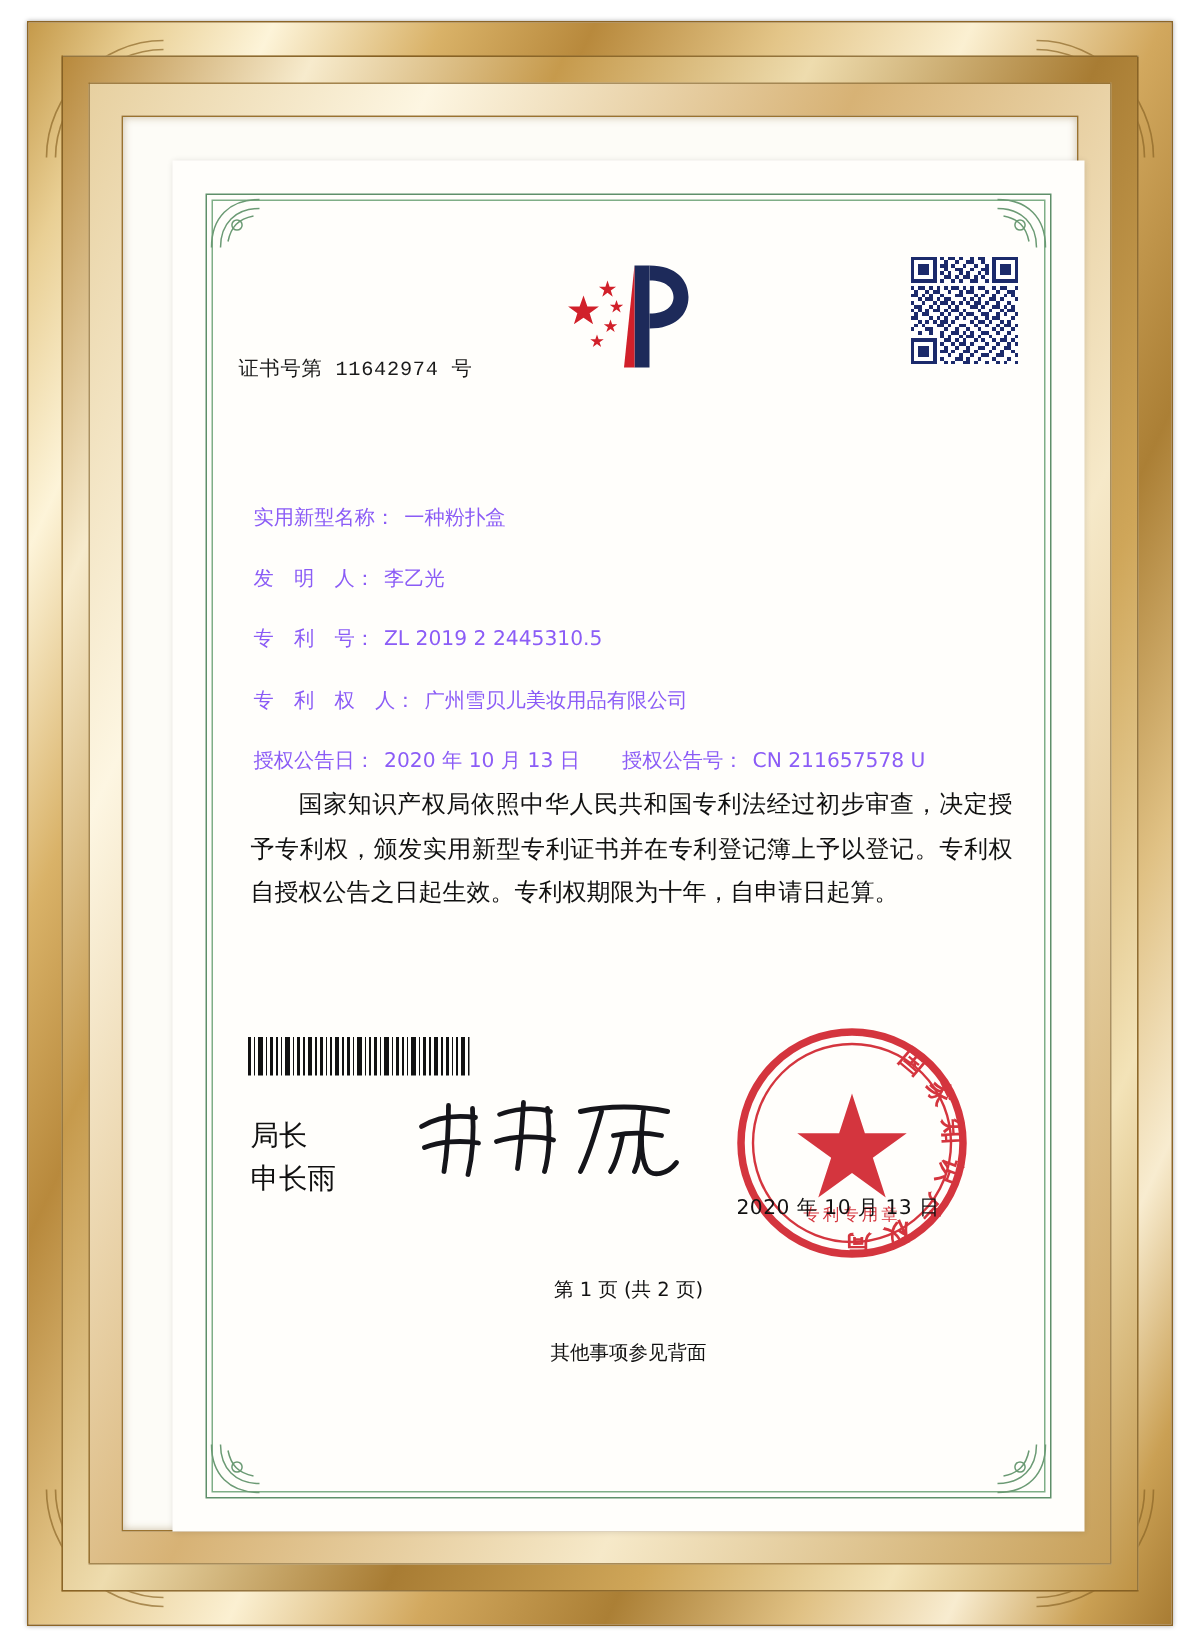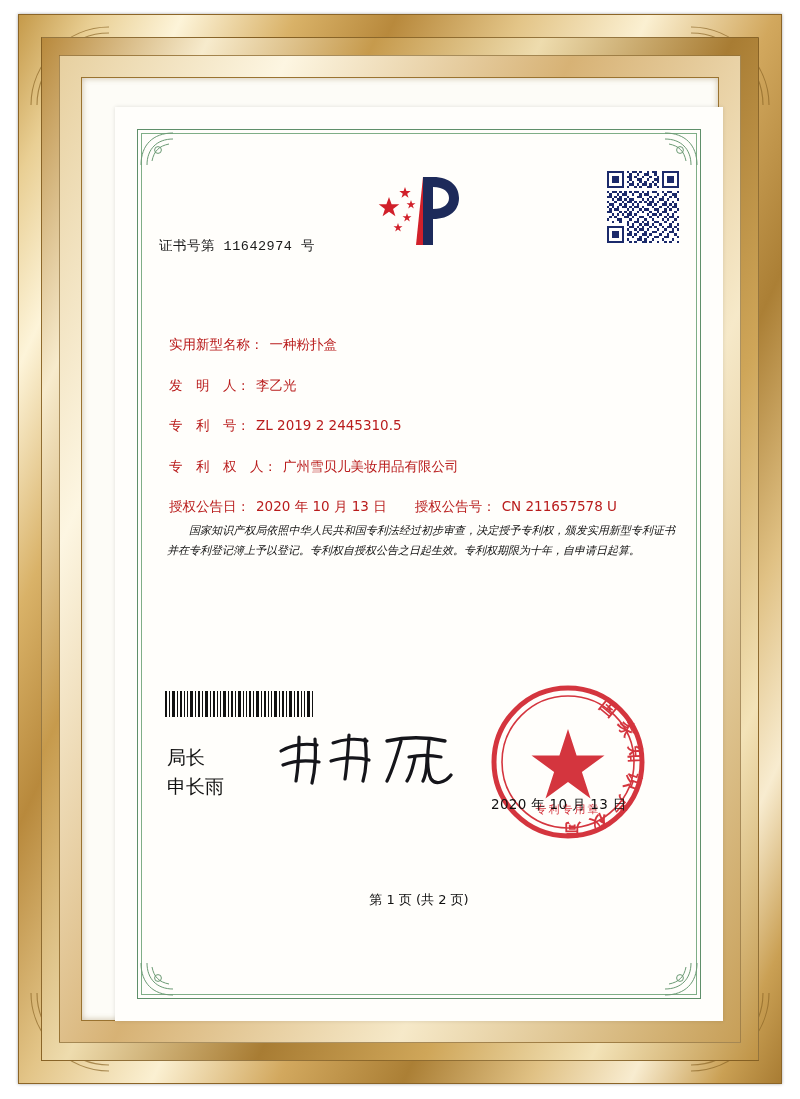--- a/index.html
+++ b/index.html
@@ -182,47 +182,46 @@
     position: absolute;
     left: 10px;
     right: 0;
     top: 185px;
   }
   .field-row {
     display: flex;
     align-items: baseline;
     margin-bottom: 22.5px;
     font-size: 13.5px;
-    color: #b91c1c;
+    color: #8b5cf6;
     font-family: "DejaVu Sans", sans-serif;
   }
   .field-label {
     white-space: pre;
     flex: 0 0 auto;
   }
   .field-value {
     margin-left: 6px;
     white-space: pre;
   }
   .field-row.two-col .second-label {
     margin-left: 28px;
     white-space: pre;
   }
 
   #paragraphs {
     position: absolute;
     left: 8px;
     right: 4px;
     top: 370px;
-    font-size: 11px;
+    font-size: 16px;
     line-height: 1.85;
     color: #111;
     text-align: justify;
     font-family: "DejaVu Sans", sans-serif;
-    font-style: italic;
   }
   #paragraphs p {
     margin: 0 0 2px 0;
     text-indent: 2em;
   }
 
   #barcode {
     position: absolute;
     left: 6px;
     top: 540px;
@@ -268,21 +267,20 @@
 
   #page-indicator {
     position: absolute;
     left: 0;
     right: 0;
     top: 700px;
     text-align: center;
     font-size: 13px;
     color: #111;
     font-family: "DejaVu Sans", sans-serif;
-    margin-top: 40px;
   }
 
   #footer-note {
     position: absolute;
     left: 0;
     right: 0;
     top: 742px;
     text-align: center;
     font-size: 13px;
     color: #111;
@@ -775,16 +773,17 @@
           </text>
 
           <text x="91" y="142" text-anchor="middle" font-family="'DejaVu Sans', sans-serif" font-size="11" fill="#d0202a" letter-spacing="2">专利专用章</text>
         </g>
       </svg>
 
       <div id="seal-date">2020 年 10 月 13 日</div>
 
       <div id="page-indicator">第 1 页 (共 2 页)</div>
 
+      <div id="footer-note">其他事项参见背面</div>
 
     </div>
   </div>
 </div>
 
 </body></html>

